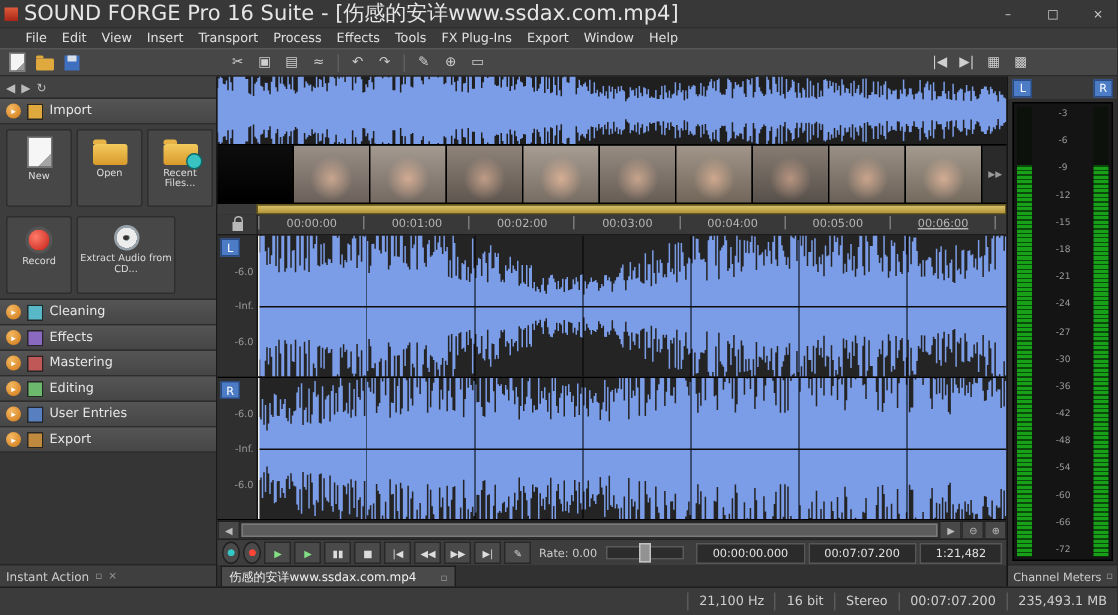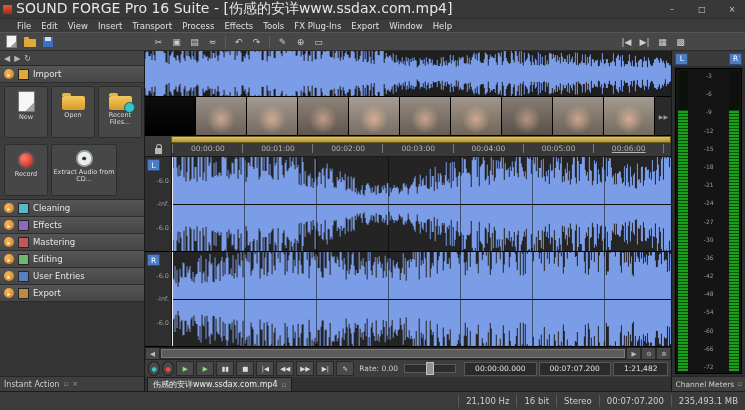--- a/index.html
+++ b/index.html
@@ -94,21 +94,21 @@
   .rbtn.rec{color:#ff4636}
   .pbtn{min-width:14px;height:13px;display:flex;align-items:center;justify-content:center;font-size:6.5px;background:#4a4a4a;border:1px solid #292929;color:#ddd;padding:0 1px}
   .pbtn.play{color:#84e084}
   .rate{margin-left:3px;white-space:nowrap}
   .slider{width:64px;height:7px;background:#2c2c2c;border:1px solid #5a5a5a;position:relative;margin:0 4px}
   .sl-thumb{position:absolute;left:50%;top:-3px;width:6px;height:11px;background:#929292;border:1px solid #c2c2c2;transform:translateX(-50%)}
   .t-spacer{flex:1}
   .tbox{background:#2b2b2b;border:1px solid #575757;padding:0 10px;height:12px;display:flex;align-items:center;font-size:7.5px;color:#e2e2e2;white-space:nowrap}
 
   .tabs-row{flex:0 0 14px;display:flex;align-items:flex-end;background:#313131;padding-left:2px;gap:2px}
-  .doc-tab{height:13px;display:flex;align-items:center;gap:4px;background:#4a4a4a;border:1px solid #1e1e1e;border-bottom:none;padding:0 5px;font-size:8px;color:#eee;white-space:nowrap}
+  .doc-tab{height:13px;display:flex;align-items:center;gap:16px;background:#4a4a4a;border:1px solid #1e1e1e;border-bottom:none;padding:0 5px;font-size:8px;color:#eee;white-space:nowrap}
 
   
   .meters{flex:0 0 62px;display:flex;flex-direction:column;background:#2e2e2e;border-left:1px solid #151515}
   .m-head{flex:0 0 13px;display:flex;align-items:center;justify-content:space-between;padding:1px 3px;background:#3a3a3a}
   .m-badge{width:11px;height:10px;background:var(--badge_blue,#4d7cc7);border:1px solid #2a4a80;color:#fff;font-size:7.5px;display:flex;align-items:center;justify-content:center}
   .m-body{flex:1;margin:2px 3px;position:relative;background:#141414;border:1px solid #000;display:flex;justify-content:space-between;padding:2px}
   .m-bar{width:10px;position:relative;background:#0c110c}
   .m-fill{position:absolute;left:0;right:0;bottom:0;height:87%;background:repeating-linear-gradient(0deg,var(--meter_green,#18a018) 0 2px,#0a4a0a 2px 3px)}
   .m-scale{flex:1;display:flex;flex-direction:column;justify-content:space-between;align-items:center;font-size:6px;color:#9a9a9a;padding:1px 0}
   .m-tab{flex:0 0 14px;display:flex;align-items:center;gap:3px;background:#3f3f3f;border-top:1px solid #262626;font-size:7.5px;color:#ccc;padding:0 3px;white-space:nowrap}

